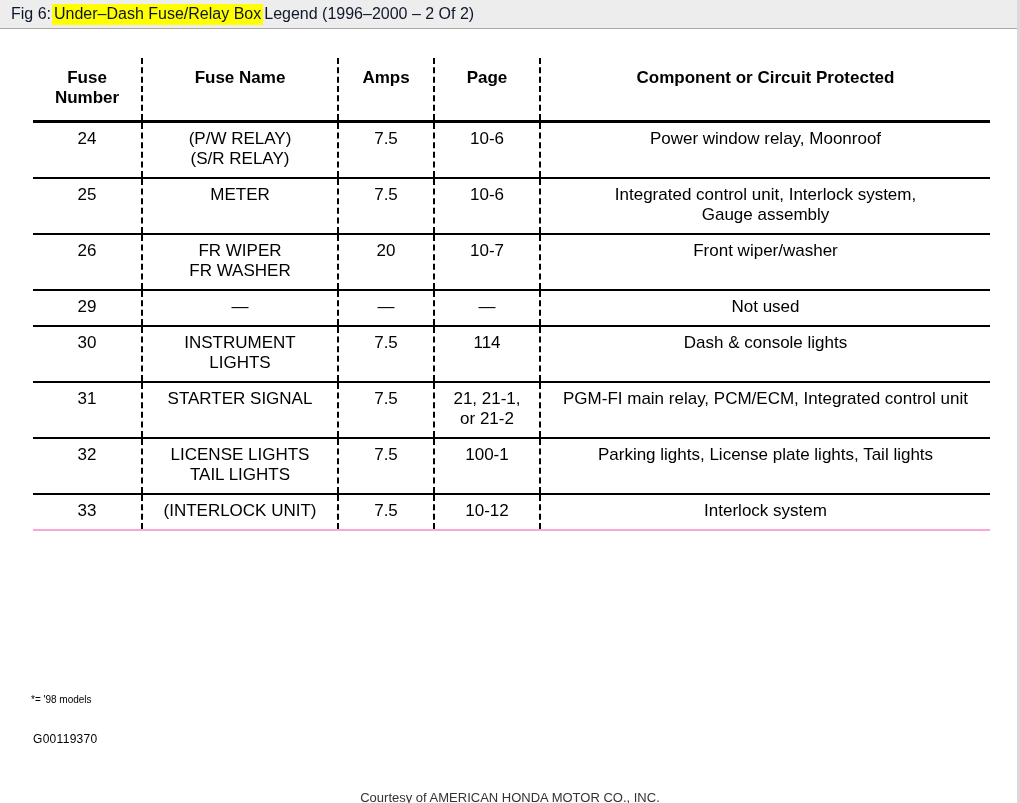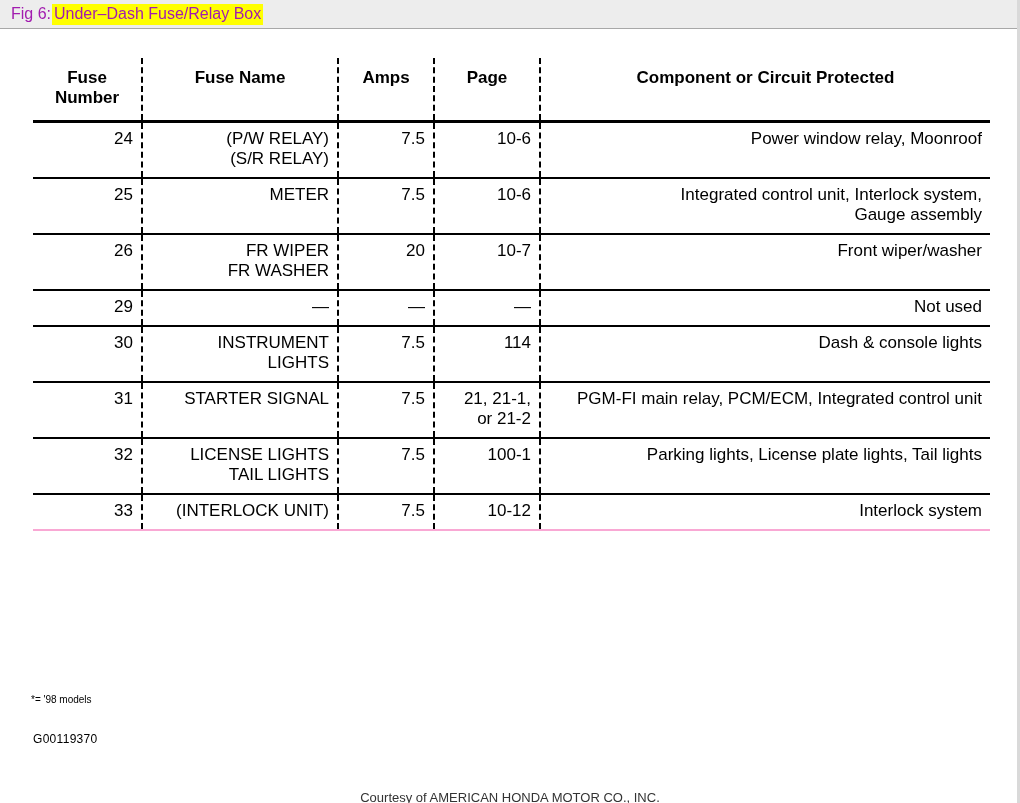--- a/index.html
+++ b/index.html
@@ -18,21 +18,21 @@
 
   
   .titlebar {
     height: 29px;
     background: #ededed;
     border-bottom: 1px solid #a8a8a8;
     display: flex;
     align-items: center;
     padding: 0 0 0 10px;
     font-size: 16px;
-    color: #a21caf;
+    color: #0f172a;
     box-sizing: border-box;
     white-space: nowrap;
   }
   .titlebar .seg { padding: 0 1px; }
   .titlebar .hl {
     background: #ffff00;
     padding: 1px 2px 2px 2px;
   }
 
   
@@ -51,21 +51,21 @@
     top: 28px;
     width: 957px;
     border-collapse: collapse;
     font-size: 17px;
   }
 
   table.legend td, table.legend th {
     vertical-align: top;
     padding: 6px 8px 8px 8px;
     font-weight: normal;
-    text-align: right;
+    text-align: center;
   }
 
   
   table.legend thead th {
     text-align: center;
     font-weight: bold;
     font-size: 17px;
     padding-top: 10px;
     padding-bottom: 12px;
     border-bottom: 3px solid #000;
@@ -124,20 +124,21 @@
     height: 803px;
     background: #d9d9d9;
   }
 </style>
 </head>
 <body>
 
 <div class="titlebar">
   <span class="seg">Fig 6: </span>
     <span class="hl">Under–Dash Fuse/Relay Box</span>
+    <span class="seg"> Legend (1996–2000 – 2 Of 2)</span>
 </div>
 
 <div class="sheet">
 
   <table class="legend">
     <thead>
       <tr>
         <th class="c-num left-head">
           <span>Fuse</span>
           <span class="line2">Number</span>

